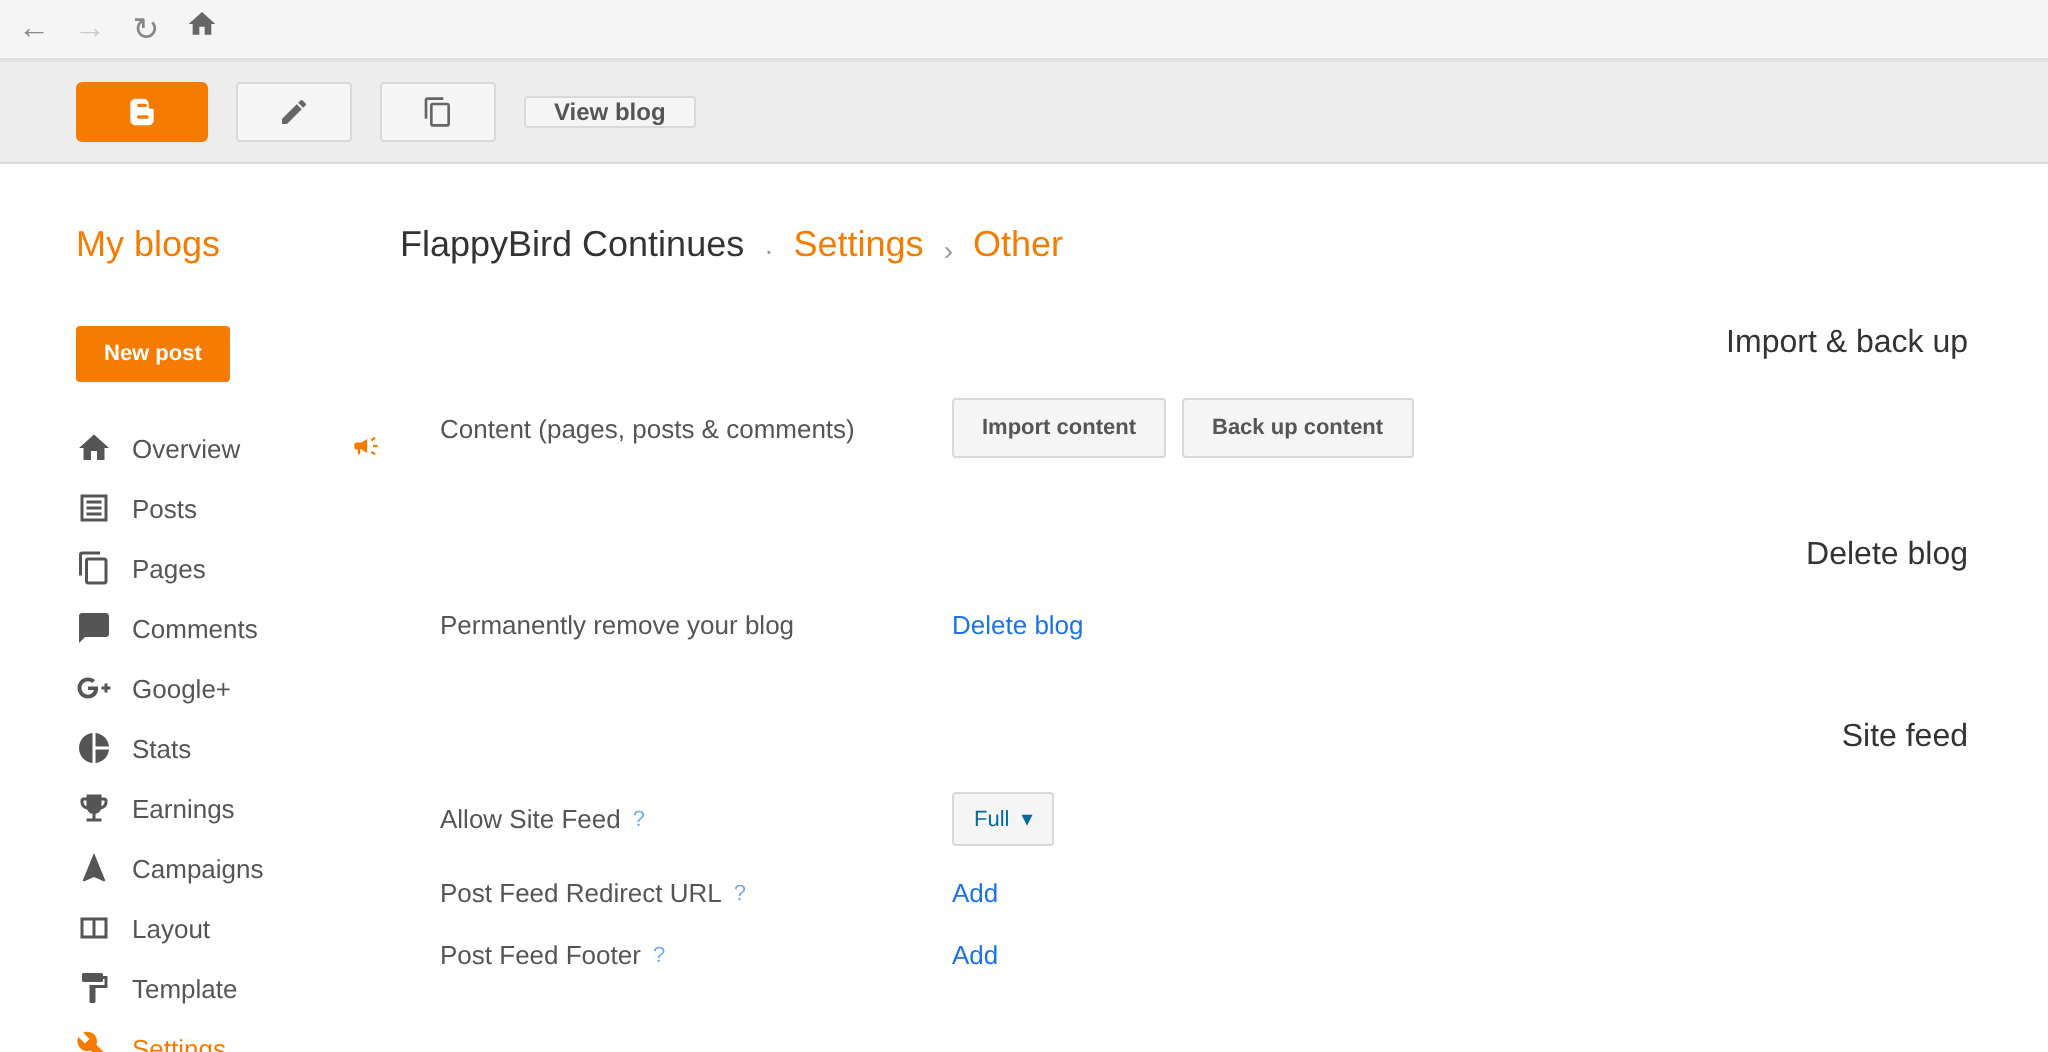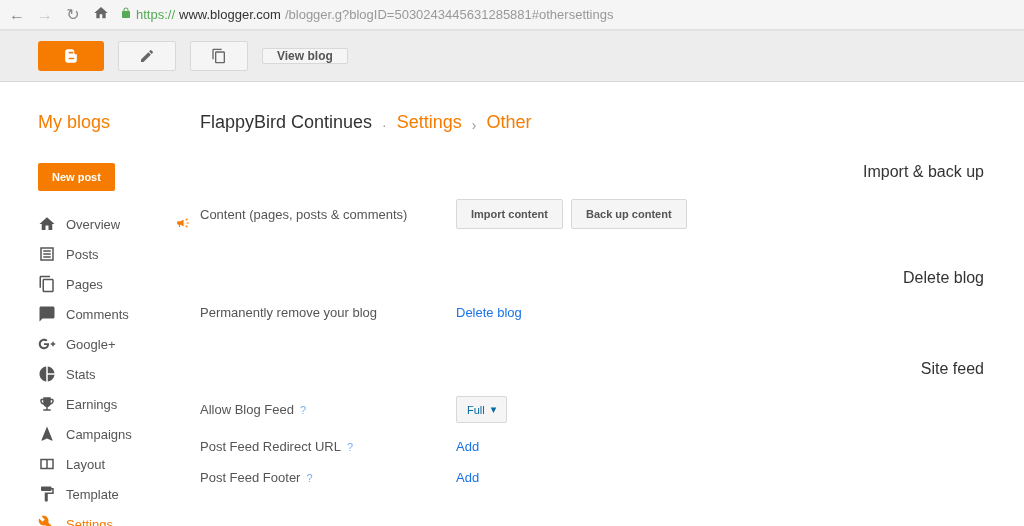--- a/index.html
+++ b/index.html
@@ -40,51 +40,41 @@
     .nav-item.active { color: #f57c00; }
     .nav-item.active .nav-icon svg { fill: #f57c00; }
     .nav-icon { width: 18px; height: 18px; display: flex; align-items: center; justify-content: center; }
     .nav-icon svg { width: 18px; height: 18px; fill: #555; }
     .announce-icon { margin-left: auto; margin-right: 10px; }
     .announce-icon svg { width: 14px; height: 14px; fill: #f57c00; }
     
     
     .section { margin-bottom: 40px; }
     .section-title { font-size: 16px; color: #333; margin-bottom: 18px; font-weight: normal; text-align: right; }
-    .setting-row { display: flex; align-items: center; margin-bottom: 16px; }
+    .setting-row { display: flex; align-items: center; margin-bottom: 16px; margin-left: 20px; }
     .setting-label { width: 256px; font-size: 13px; color: #555; display: flex; align-items: center; gap: 6px; }
     .setting-control { flex: 1; }
     .btn { background: #f5f5f5; border: 1px solid #d8d8d8; border-radius: 2px; padding: 8px 14px; font-size: 11px; font-weight: bold; color: #555; cursor: pointer; }
     .link-btn { color: #1a73e8; font-size: 13px; cursor: pointer; text-decoration: none; }
     .dropdown-btn { background: #f5f5f5; border: 1px solid #d8d8d8; border-radius: 2px; padding: 6px 10px; font-size: 11px; color: #0369a1; cursor: pointer; display: inline-flex; align-items: center; gap: 6px; }
     .help-icon { color: #1a73e8; font-size: 11px; cursor: help; opacity: 0.6; }
     .btn-group { display: flex; gap: 8px; }
   </style>
 </head>
 <body>
 
 <div class="browser-bar">
   <span class="nav-btn">←</span>
   <span class="nav-btn disabled">→</span>
   <span class="nav-btn">↻</span>
   <span class="nav-btn">
     <svg viewBox="0 0 24 24" width="16" height="16">
         <path fill="#666" d="M10 20v-6h4v6h5v-8h3L12 3 2 12h3v8z"></path>
       </svg>
   </span>
-  <div class="url-bar">
-    <span class="lock-icon">
-      <svg viewBox="0 0 24 24" width="12" height="12">
-          <path fill="#5a5" d="M18 8h-1V6c0-2.76-2.24-5-5-5S7 3.24 7 6v2H6c-1.1 0-2 .9-2 2v10c0 1.1.9 2 2 2h12c1.1 0 2-.9 2-2V10c0-1.1-.9-2-2-2zm-6-5c1.66 0 3 1.34 3 3v2H9V6c0-1.66 1.34-3 3-3z"></path>
-        </svg>
-    </span>
-    <span class="url-protocol">https://</span>
-      <span class="url-domain">www.blogger.com</span>
-      <span class="url-path">/blogger.g?blogID=5030243445631285881#othersettings</span>
-  </div>
 </div>
 
 <div class="top-toolbar">
   <div class="toolbar-inner">
     <div class="blogger-logo">
       <svg viewBox="0 0 24 24">
           <path d="M14 9h-4c-.55 0-1-.45-1-1s.45-1 1-1h4c.55 0 1 .45 1 1s-.45 1-1 1zm1 7h-5c-.55 0-1-.45-1-1s.45-1 1-1h5c.55 0 1 .45 1 1s-.45 1-1 1zm4-5.5c0-.28-.22-.5-.5-.5H17c-.55 0-1-.45-1-1V7c0-1.66-1.34-3-3-3H8C6.34 4 5 5.34 5 7v10c0 1.66 1.34 3 3 3h8c1.66 0 3-1.34 3-3v-6.5z"></path>
         </svg>
     </div>
     <div class="toolbar-btn">
@@ -230,21 +220,21 @@
         <div class="setting-control">
           <a class="link-btn">Delete blog</a>
         </div>
       </div>
     </div>
 
     <div class="section">
       <h2 class="section-title">Site feed</h2>
       <div class="setting-row">
         <div class="setting-label">
-          <span>Allow Blog Feed</span>
+          <span>Allow Site Feed</span>
           <span class="help-icon">?</span>
         </div>
         <div class="setting-control">
           <button class="dropdown-btn">
             <span>Full</span>
             <span>▾</span>
           </button>
         </div>
       </div>
       <div class="setting-row">

